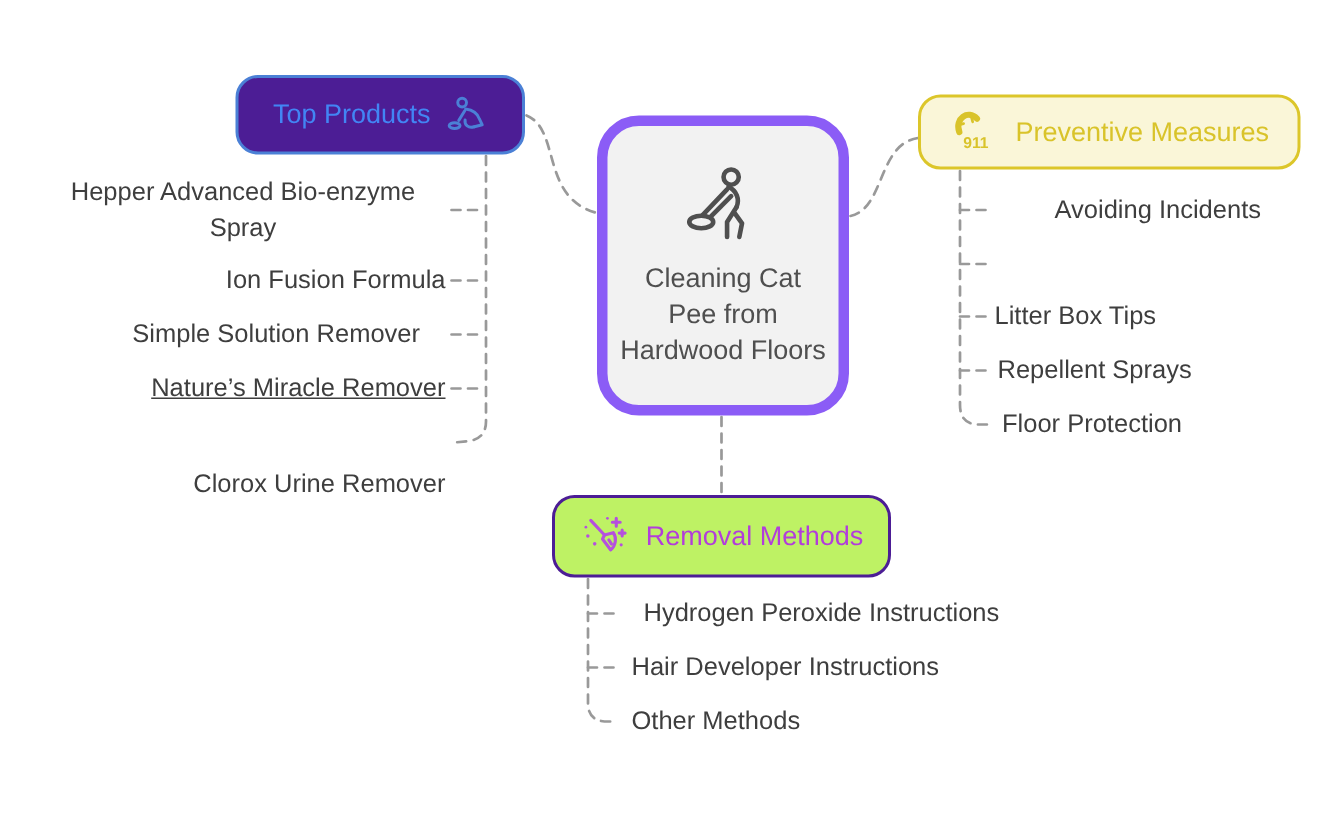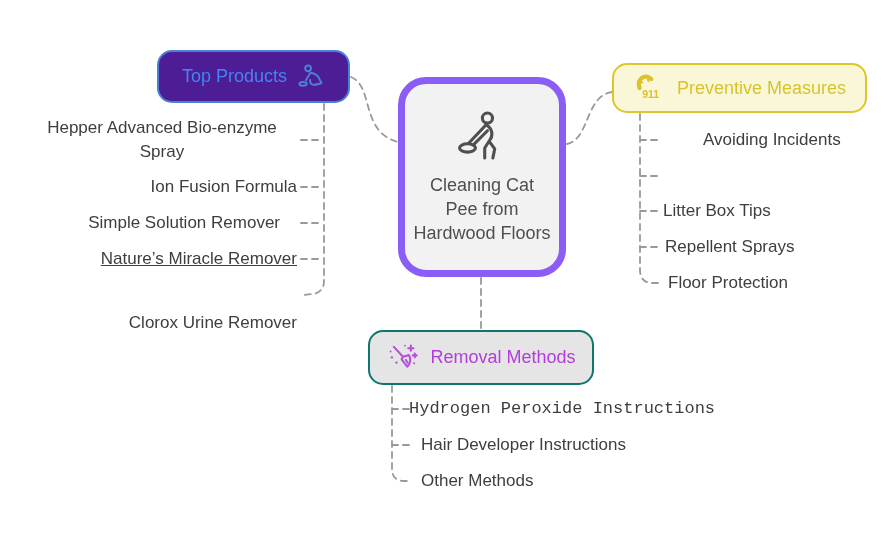--- a/index.html
+++ b/index.html
@@ -13,21 +13,21 @@
     gap:10px;border-radius:15px;box-sizing:border-box;cursor:pointer;
   }
   .node .label{font-size:18px;font-weight:500;white-space:nowrap;}
   .node-top-products{left:157px;top:50px;width:193px;height:53px;
     border:2px solid #4b80d6;background:#4c1d95;}
   .node-top-products .label{color:#4285f4;}
   .node-preventive{left:612px;top:63px;width:255px;height:50px;
     border:2px solid #dcc62a;background:#faf6d8;}
   .node-preventive .label{color:#d9c32a;}
   .node-removal{left:368px;top:330px;width:226px;height:55px;
-    border:2px solid #0f766e;background:#e5e5e5;}
+    border:2px solid #4c1d95;background:#bef264;}
   .node-removal .label{color:#b23ddb;}
   .node-central{
     left:398px;top:77px;width:168px;height:200px;border-radius:28px;
     border:7px solid #8b5cf6;background:#f2f2f2;flex-direction:column;gap:6px;
   }
   .node-central .central-text{
     width:140px;text-align:center;font-size:18px;line-height:24px;color:#4f4f4f;
   }
   .icon{display:flex;align-items:center;justify-content:center;flex:0 0 auto;}
   .item{
@@ -133,17 +133,17 @@
   <div class="item item-left" style="right:593px;top:176px;">Ion Fusion Formula</div>
   <div class="item item-left" style="right:610px;top:212px;">Simple Solution Remover</div>
   <div class="item item-left" style="right:593px;top:248px;text-decoration:underline;">Nature’s Miracle Remover</div>
   <div class="item item-left" style="right:593px;top:284px;margin-top:28px;">Clorox Urine Remover</div>
 
   <div class="item" style="left:663px;top:129px;margin-left:40px;">Avoiding Incidents</div>
   <div class="item" style="left:663px;top:200px;">Litter Box Tips</div>
   <div class="item" style="left:668px;top:272px;">Floor Protection</div>
   <div class="item" style="left:665px;top:236px;">Repellent Sprays</div>
 
-  <div class="item" style="left:409px;top:398px;font-family:Liberation Mono, monospace;">Hydrogen Peroxide Instructions</div>
+  <div class="item" style="left:429px;top:398px;">Hydrogen Peroxide Instructions</div>
   <div class="item" style="left:421px;top:470px;">Other Methods</div>
   <div class="item" style="left:421px;top:434px;">Hair Developer Instructions</div>
 
 </div>
 
 </body></html>

